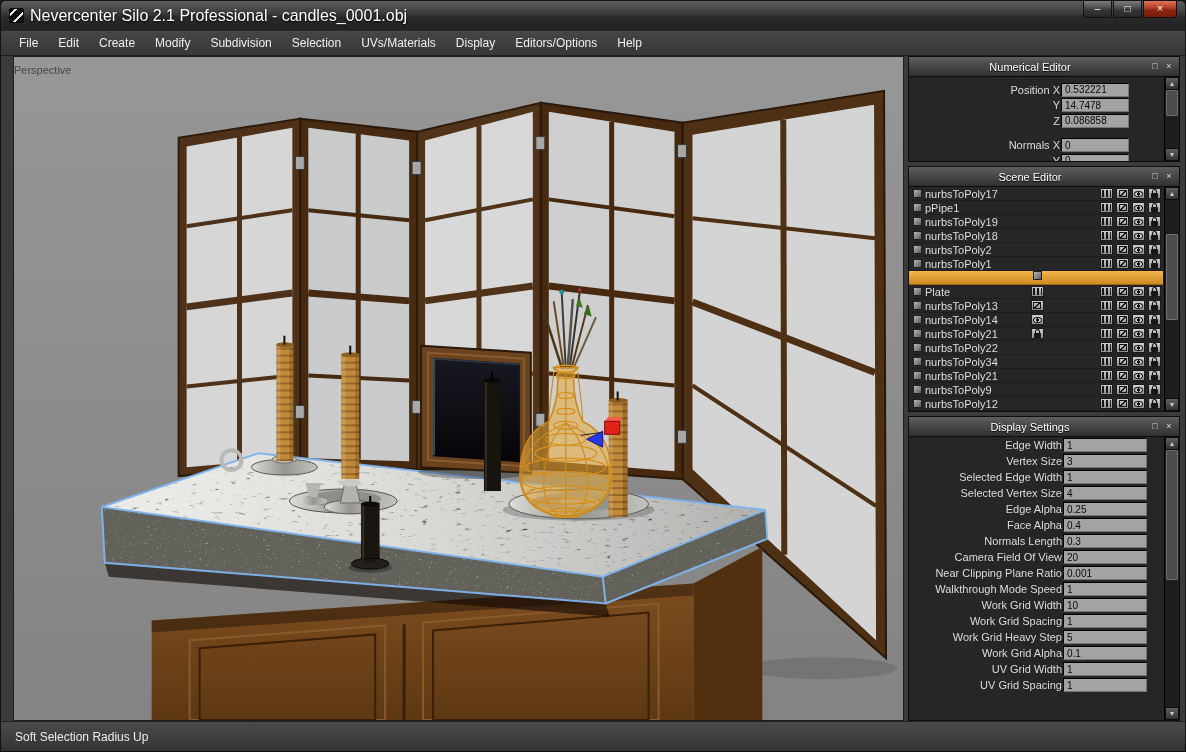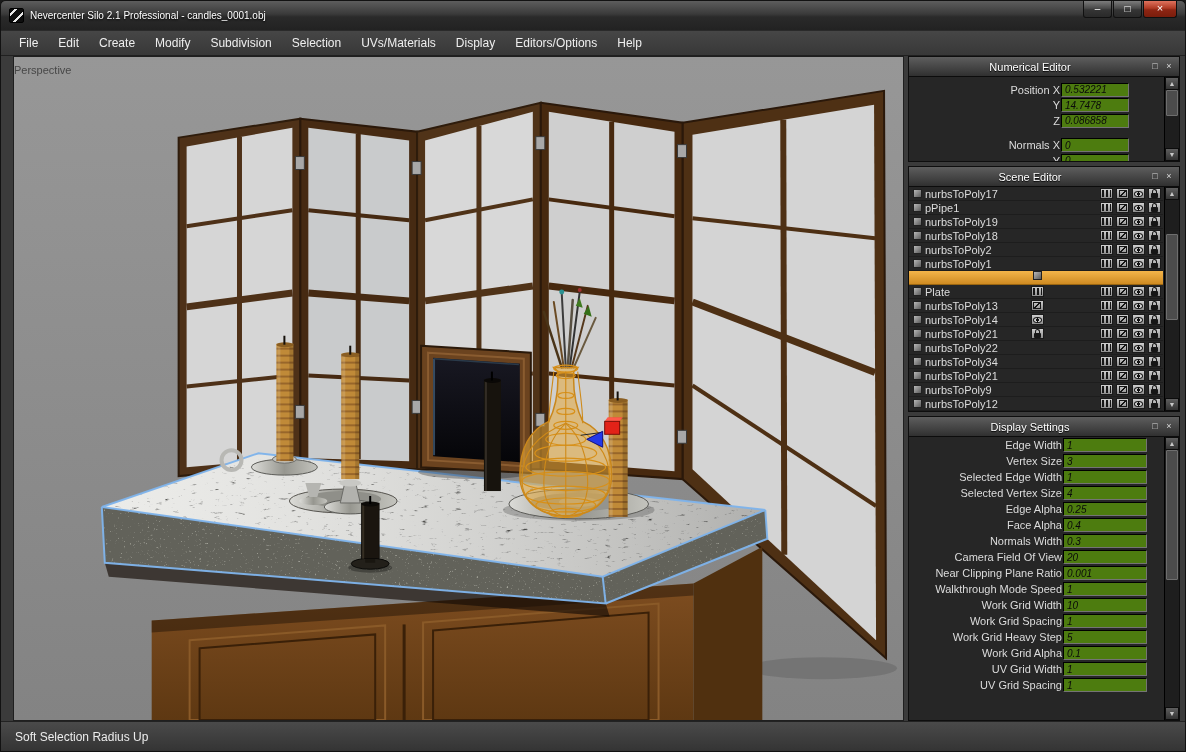--- a/index.html
+++ b/index.html
@@ -3,21 +3,21 @@
 <meta charset="utf-8">
 <style>
   html,body{margin:0;padding:0;background:#1a1a1a;}
   *{box-sizing:border-box;}
   body{font-family:"Liberation Sans",sans-serif;}
   .window{width:1186px;height:752px;background:#3b3b3b;border:1px solid #121212;border-radius:5px 5px 0 0;overflow:hidden;position:relative;}
   
   .titlebar{height:29px;background:linear-gradient(#5d5d5d,#3a3a3a 45%,#2a2a2a 55%,#222);display:flex;align-items:center;padding:0 8px;position:relative;border-radius:5px 5px 0 0;}
   .app-icon{width:15px;height:15px;border:1px solid #000;border-radius:2px;background:
      repeating-linear-gradient(135deg,#0e0e0e 0 3px,#e8e8e8 3px 5px,#0e0e0e 5px 8px);margin-right:6px;flex:none;}
-  .title-text{color:#fff;font-size:10px;text-shadow:0 1px 2px #000;white-space:nowrap;}
+  .title-text{color:#fff;font-size:16px;text-shadow:0 1px 2px #000;white-space:nowrap;}
   .win-btns{position:absolute;top:0;right:8px;display:flex;}
   .win-btn{width:29px;height:17px;border:1px solid #101010;border-top:none;background:linear-gradient(#7c7c7c,#4a4a4a 45%,#353535 55%,#2a2a2a);color:#fff;font-size:10px;line-height:15px;text-align:center;border-radius:0 0 3px 3px;margin-left:1px;cursor:default;}
   .win-btn.close{width:34px;background:linear-gradient(#e0735e,#b03a24 45%,#8e2513 55%,#7a1d0c);font-size:11px;}
   
   .menubar{height:26px;background:linear-gradient(#464646,#383838);border-top:1px solid #2a2a2a;border-bottom:1px solid #202020;display:flex;align-items:center;padding-left:8px;}
   .menu-item{color:#efefef;font-size:12px;padding:4px 10px;cursor:default;}
   
   .main{height:665px;display:flex;padding-left:12px;background:#3b3b3b;}
   .viewport{width:891px;height:665px;position:relative;border:1px solid #1f1f1f;background:#8e8e8e;flex:none;}
   .viewport svg{display:block;width:100%;height:100%;}
@@ -35,21 +35,21 @@
   
   .sbar{position:absolute;top:0;right:0;bottom:0;width:15px;background:#1e1e1e;border-left:1px solid #000;display:flex;flex-direction:column;}
   .sb-btn{height:13px;flex:none;background:linear-gradient(#5e5e5e,#333);border:1px solid #0c0c0c;color:#c8c8c8;font-size:7px;line-height:11px;text-align:center;cursor:default;}
   .sb-track{flex:1;position:relative;}
   .sb-thumb{position:absolute;left:1px;right:1px;background:#4c4c4c;border:1px solid #6e6e6e;border-radius:1px;}
   
   .ne-rows{padding:5px 50px 0 6px;}
   .ne-row{display:flex;align-items:center;justify-content:flex-end;height:15.5px;}
   .ne-gap{height:9px;}
   .f-label{color:#dcdcdc;font-size:11px;margin-right:1px;white-space:nowrap;}
-  .field{width:68px;height:14px;background:#4d7c0f;border:1px solid #747474;border-top-color:#000;border-left-color:#000;color:#0a0a0a;font-size:10px;font-family:"Liberation Sans",sans-serif;padding:0 3px;flex:none;font-style:italic;}
+  .field{width:68px;height:14px;background:#a3a3a3;border:1px solid #747474;border-top-color:#000;border-left-color:#000;color:#0a0a0a;font-size:10px;font-family:"Liberation Sans",sans-serif;padding:0 3px;flex:none;}
   
   .se-rows{padding-right:16px;}
   .se-row{height:14px;display:flex;align-items:center;gap:3px;padding:0 2px 0 4px;border-bottom:1px solid #1d1d1d;cursor:default;}
   .se-row.selected{background:linear-gradient(#f4b54a,#cf8b22);border-bottom-color:#9a6510;flex-direction:column;}
   .se-row.selected .se-label{color:#1c0e00;}
   .obj-icon{width:9px;height:9px;flex:none;background:linear-gradient(135deg,#b8b8b8,#5a5a5a);border:1px solid #202020;}
   .se-label{flex:1;color:#dcdcdc;font-size:11px;white-space:nowrap;overflow:hidden;}
   .se-btn{width:13px;height:11px;flex:none;background:linear-gradient(#cdcdcd,#8e8e8e);border:1px solid #1a1a1a;display:flex;align-items:center;justify-content:center;position:relative;cursor:default;}
   .g-bars{width:9px;height:7px;background:repeating-linear-gradient(90deg,#161616 0 2px,transparent 2px 4px);}
   .g-frame{width:8px;height:7px;border:1px solid #161616;background:linear-gradient(135deg,transparent 42%,#161616 42% 58%,transparent 58%);}
@@ -733,21 +733,21 @@
                 <span class="f-label">Edge Alpha</span>
                 <input class="field field-wide" value="0.25" style="">
               </div>
 
               <div class="ds-row">
                 <span class="f-label">Face Alpha</span>
                 <input class="field field-wide" value="0.4" style="">
               </div>
 
               <div class="ds-row">
-                <span class="f-label">Normals Width</span>
+                <span class="f-label">Normals Length</span>
                 <input class="field field-wide" value="0.3" style="">
               </div>
 
               <div class="ds-row">
                 <span class="f-label">Camera Field Of View</span>
                 <input class="field field-wide" value="20" style="">
               </div>
 
               <div class="ds-row">
                 <span class="f-label">Near Clipping Plane Ratio</span>

